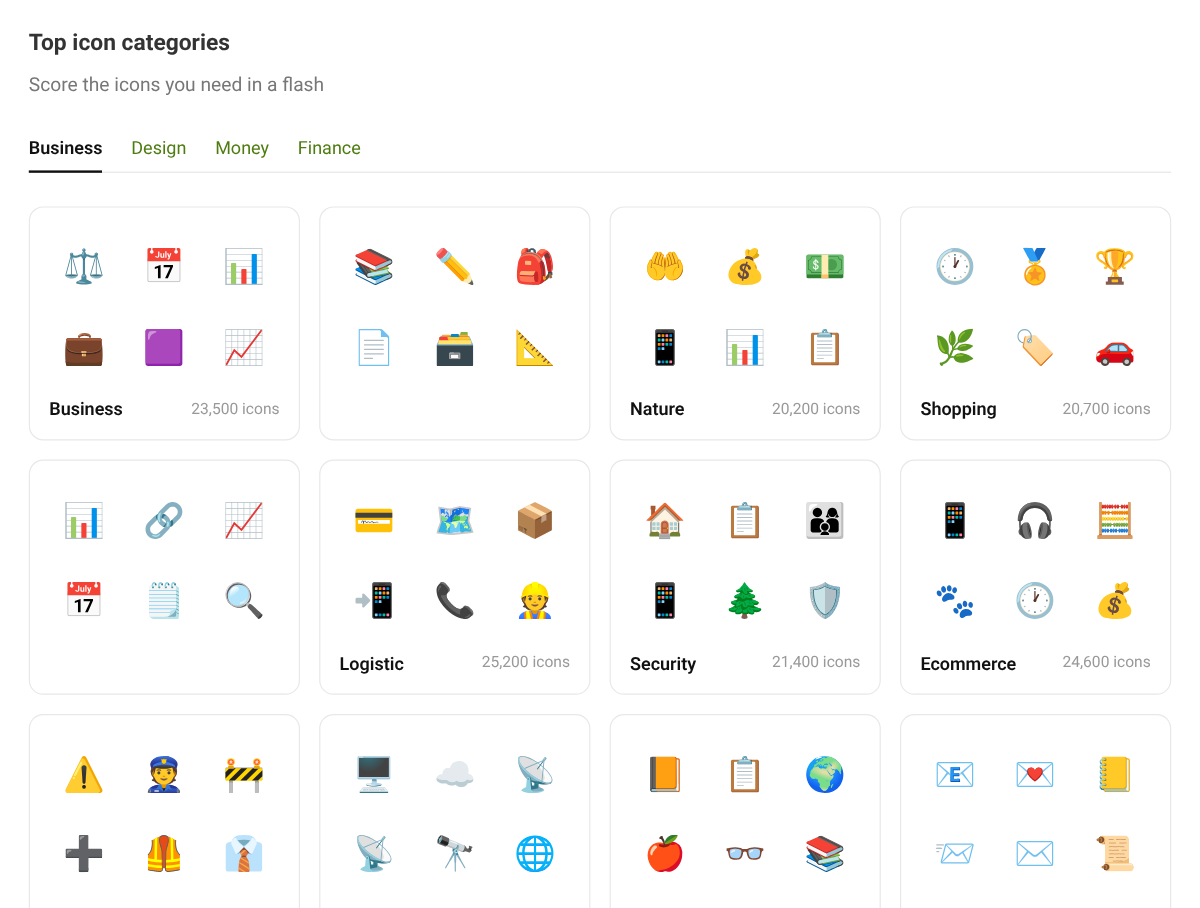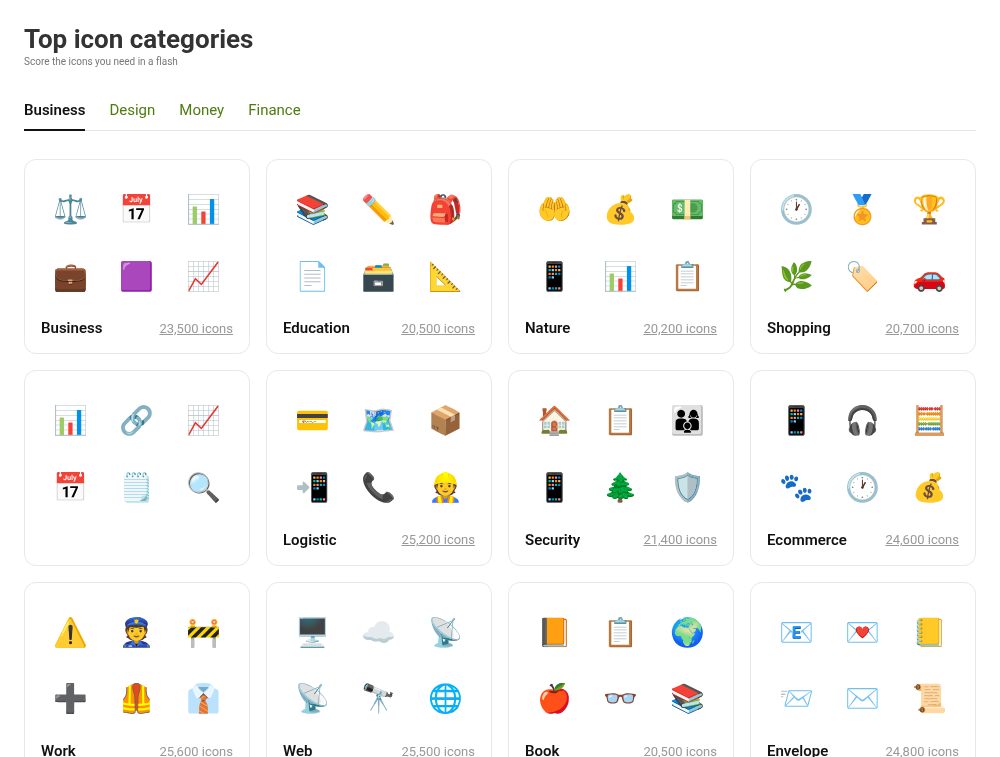--- a/index.html
+++ b/index.html
@@ -1,19 +1,19 @@
 <!DOCTYPE html>
 <html><head>
   <meta charset="utf-8">
   <style>
     * { box-sizing: border-box; margin: 0; padding: 0; }
     body { font-family: -apple-system, BlinkMacSystemFont, 'Segoe UI', Roboto, sans-serif; background: #fff; color: #333; padding: 24px; }
     
-    .page-title { font-size: 26px; font-weight: 700; margin-bottom: 2px; }
-    .page-subtitle { font-size: 10px; color: #777; margin-bottom: 24px; }
+    .page-title { font-size: 19px; font-weight: 700; margin-bottom: 14px; }
+    .page-subtitle { font-size: 16px; color: #777; margin-bottom: 24px; }
     
     .tabs { display: flex; gap: 24px; border-bottom: 1px solid #e5e5e5; margin-bottom: 28px; }
     .tab { padding: 10px 0; font-size: 15px; cursor: pointer; color: #4d7c0f; border-bottom: 2px solid transparent; margin-bottom: -1px; }
     .tab.active { color: #111; font-weight: 600; border-bottom: 2px solid #111; }
     
     .grid { display: grid; grid-template-columns: repeat(4, 1fr); gap: 16px; }
     
     .card {
       border: 1px solid #e8e8e8;
       border-radius: 12px;
@@ -37,21 +37,21 @@
       justify-content: center;
       font-size: 28px;
     }
     
     .card-footer {
       display: flex;
       justify-content: space-between;
       align-items: center;
     }
     .card-name { font-size: 15px; font-weight: 600; color: #111; }
-    .card-count { font-size: 13px; color: #999; text-decoration: underline; }
+    .card-count { font-size: 13px; color: #999; }
   </style>
 </head>
 <body>
 
 <h1 class="page-title">Top icon categories</h1>
 <p class="page-subtitle">Score the icons you need in a flash</p>
 
 <nav class="tabs">
 
 <div class="tab active">Business</div>
@@ -78,24 +78,20 @@
     </div>
     <div class="card">
       <div class="card-icons">
         <div class="icon-slot">📚</div>
         <div class="icon-slot">✏️</div>
         <div class="icon-slot">🎒</div>
         <div class="icon-slot">📄</div>
         <div class="icon-slot">🗃️</div>
         <div class="icon-slot">📐</div>
       </div>
-      <div class="card-footer">
-        <span class="card-name">Education</span>
-        <span class="card-count">20,500 icons</span>
-      </div>
     </div>
     <div class="card">
       <div class="card-icons">
         <div class="icon-slot">🤲</div>
         <div class="icon-slot">💰</div>
         <div class="icon-slot">💵</div>
         <div class="icon-slot">📱</div>
         <div class="icon-slot">📊</div>
         <div class="icon-slot">📋</div>
       </div>

